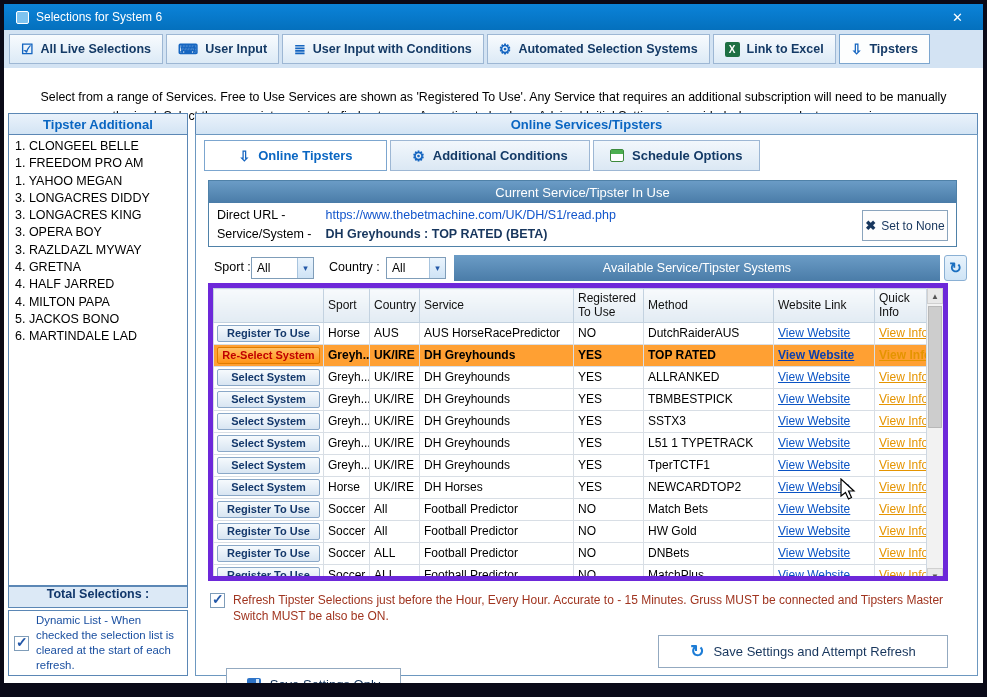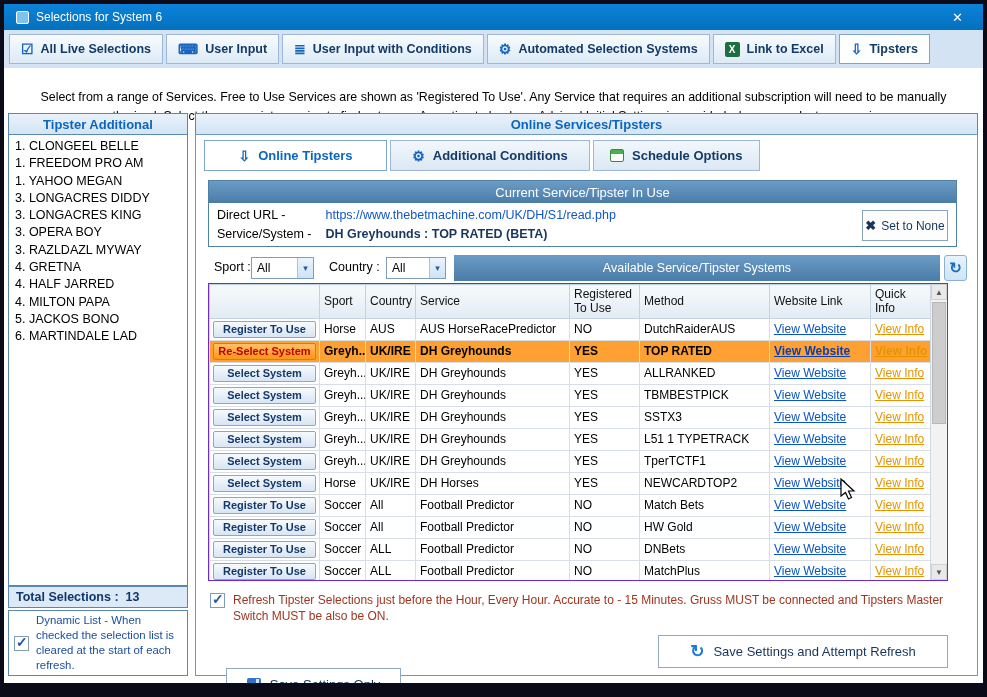--- a/index.html
+++ b/index.html
@@ -34,21 +34,21 @@
   .lp-header { position:absolute; left:4px; top:109px; width:180px; height:22px;
                background:linear-gradient(#eaf2fb,#d3e4f4); border:1px solid #5b87b5;
                color:#0a66c2; font-weight:700; font-size:13px;
                display:flex; align-items:center; justify-content:center; }
   .lp-list { position:absolute; left:4px; top:131px; width:180px; height:451px;
              background:#fff; border:1px solid #5b87b5; border-top:none;
              list-style:none; padding:3px 2px; font-size:12.5px; overflow:hidden; }
   .lp-list li { padding:1px 4px; line-height:15.3px; white-space:nowrap; }
   .lp-total { position:absolute; left:4px; top:582px; width:180px; height:22px;
               background:#dce9f6; border:1px solid #5b87b5; color:#11376b; font-weight:700;
-              font-size:12.5px; display:flex; align-items:center; padding:0 7px; gap:7px; }
+              font-size:12.5px; display:flex; align-items:center; padding:0 7px; gap:7px;flex-direction:column; }
   .lp-dyn { position:absolute; left:4px; top:606px; width:180px; height:66px; background:#fff;
             border:1px solid #5b87b5; display:flex; align-items:center; padding:4px 5px; gap:7px; }
   .dyn-text { color:#1a4fa0; font-size:11.4px; line-height:1.3; }
 
   .cb { width:15px; height:15px; min-width:15px; background:#fff; border:1px solid #7f9db9;
         position:relative; display:inline-block; cursor:pointer; }
   .cb .tick { position:absolute; left:1px; top:-3px; color:#2458a8; font-size:14px; font-weight:700; }
 
   
   .rp-header { position:absolute; left:191px; top:109px; width:783px; height:22px;
@@ -92,21 +92,21 @@
           color:#2458a8; font-size:9px; display:flex; align-items:center; justify-content:center; }
   .avail-head { position:absolute; left:258px; top:0; width:486px; height:26px;
                 background:linear-gradient(#6b9cc6,#4a7ca8); color:#fff; font-size:12.5px;
                 display:flex; align-items:center; justify-content:center; }
   .refresh-sm { position:absolute; left:748px; top:0; width:23px; height:26px; border-radius:3px;
                 background:linear-gradient(#e8f3fc,#cfe4f6); border:1px solid #8ab0d4; color:#1b6fc0;
                 font-size:15px; font-weight:700; display:flex; align-items:center; justify-content:center; cursor:pointer; }
 
   
   .tbl-wrap { position:absolute; left:12px; top:148px; width:740px; height:298px;
-              border:1px solid #6d28d9; overflow:hidden; }
+              border:5px solid #6d28d9; overflow:hidden; }
   table.svc { border-collapse:collapse; table-layout:fixed; width:721px; }
   table.svc th { background:linear-gradient(#f7fafc,#e2ebf3); border:1px solid #c3d2e0;
                  font-size:12px; font-weight:400; color:#111; text-align:left;
                  padding:2px 4px; height:33px; vertical-align:middle; line-height:1.2; }
   table.svc td { border:1px solid #d8dee5; font-size:12px; color:#000; padding:0 4px;
                  height:22px; white-space:nowrap; overflow:hidden; }
   tr.sel td { background:#ffa033; font-weight:700; }
   .act-td { padding:0 3px !important; }
   .act-btn { width:100%; height:17px; font-size:11px; font-weight:700; color:#14386b;
              background:linear-gradient(#f6fafd,#d8e5f2); border:1px solid #8aa8c8;

